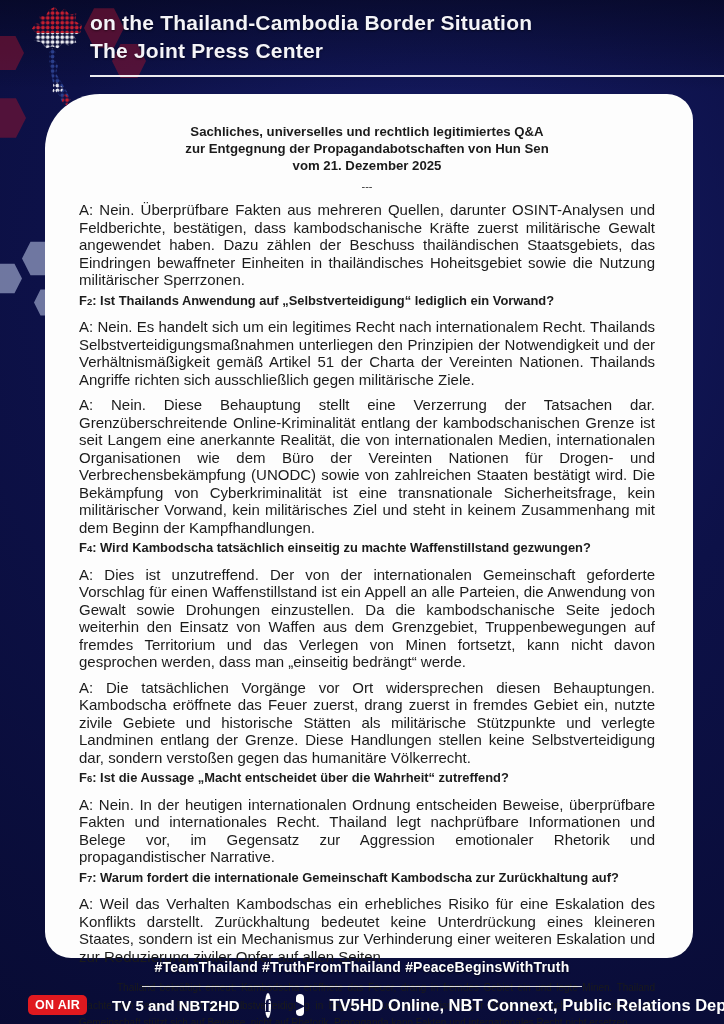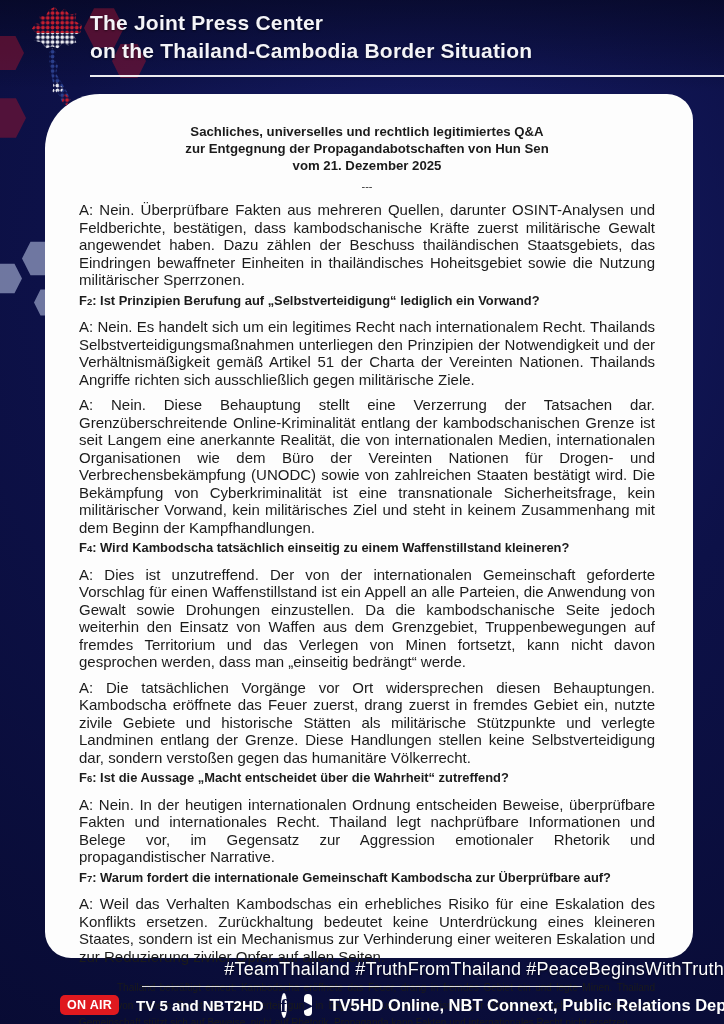--- a/index.html
+++ b/index.html
@@ -29,27 +29,27 @@
   .doc-title{font-weight:700;font-size:13.2px;line-height:17px;text-align:center;}
   .doc-dash{font-size:11px;line-height:13px;text-align:center;color:#333;margin:6px 0 4px;}
   p.q{font-weight:700;font-size:12.9px;line-height:17.5px;text-align:justify;margin:3px 0 0;}
   p.a{font-size:15px;line-height:17.5px;text-align:justify;margin:8px 0 1px;}
   .qnum{font-size:9.5px;}
   p.closing{font-weight:400;font-size:10px;line-height:17.5px;text-align:justify;
     margin:14px 0 0;text-indent:38px;}
   .divider{text-align:center;font-size:11px;color:#444;letter-spacing:1px;margin:7px 0 2px;}
   .issuer{font-weight:700;font-size:12.9px;text-align:center;margin-top:5px;}
 
-  .hashtags{position:absolute;top:959px;left:0;width:100%;text-align:right;z-index:3;
-    color:#ffffff;font-weight:400;font-size:18px;letter-spacing:0.2px;
+  .hashtags{position:absolute;top:959px;left:0;width:100%;text-align:center;z-index:3;
+    color:#ffffff;font-weight:700;font-size:14px;letter-spacing:0.2px;
     text-shadow:0 1px 2px rgba(0,0,0,0.6);}
   .hash-rule{position:absolute;top:986px;left:142px;width:440px;height:1px;
     background:rgba(255,255,255,0.85);z-index:3;}
   .bottombar{position:absolute;top:992px;left:28px;right:6px;height:26px;z-index:3;
-    display:flex;align-items:center;gap:17px;color:#ffffff;font-weight:700;margin-left:32px;}
+    display:flex;align-items:center;gap:25px;color:#ffffff;font-weight:700;}
   .onair{background:#e0191f;color:#fff;font-weight:700;font-size:12.5px;
     border-radius:5px;padding:3px 7px 3px;letter-spacing:0.3px;white-space:nowrap;}
   .channels{font-size:15px;white-space:nowrap;}
   .right-text{font-size:16.5px;white-space:nowrap;}
   .fb-icon{width:25px;height:25px;border-radius:50%;background:#ffffff;color:#0c1040;
     display:flex;align-items:center;justify-content:center;
     font-weight:700;font-size:19px;font-family:"Liberation Serif",serif;line-height:1;
     padding-top:1px;box-sizing:border-box;}
   .yt-icon{width:31px;height:22px;border-radius:7px;background:#ffffff;color:#0c1040;
     display:flex;align-items:center;justify-content:center;font-size:11px;line-height:1;}
@@ -97,48 +97,48 @@
       <g>
         <circle cx="31" cy="82" r="3" fill="#e9e9ef"></circle>
         <circle cx="35" cy="86" r="3" fill="#e9e9ef"></circle>
         <circle cx="30" cy="88" r="2.5" fill="#e9e9ef"></circle>
       </g>
       <path fill="#c41e2f" d="M40,90 L46,97 L42,103 L37,99 Z"></path>
     </g>
   </svg>
 
   <div class="header-title">
+    <div>on the Thailand-Cambodia Border Situation</div>
     <div>The Joint Press Center</div>
-    <div>on the Thailand-Cambodia Border Situation</div>
   </div>
   <div class="header-rule"></div>
 
   <div class="card">
     <div class="doc-title">Sachliches, universelles und rechtlich legitimiertes Q&amp;A</div>
     <div class="doc-title">zur Entgegnung der Propagandabotschaften von Hun Sen</div>
     <div class="doc-title">vom 21. Dezember 2025</div>
     <div class="doc-dash">---</div>
 
     <p class="a">A: Nein. Überprüfbare Fakten aus mehreren Quellen, darunter OSINT-Analysen und Feldberichte, bestätigen, dass kambodschanische Kräfte zuerst militärische Gewalt angewendet haben. Dazu zählen der Beschuss thailändischen Staatsgebiets, das Eindringen bewaffneter Einheiten in thailändisches Hoheitsgebiet sowie die Nutzung militärischer Sperrzonen.</p>
 
-    <p class="q"><span>F</span><span class="qnum">2</span><span>: </span><span>Ist Prinzipien Berufung auf „Selbstverteidigung“ lediglich ein Vorwand?</span></p>
+    <p class="q"><span>F</span><span class="qnum">2</span><span>: </span><span>Ist Thailands Anwendung auf „Selbstverteidigung“ lediglich ein Vorwand?</span></p>
     <p class="a">A: Nein. Es handelt sich um ein legitimes Recht nach internationalem Recht. Thailands Selbstverteidigungsmaßnahmen unterliegen den Prinzipien der Notwendigkeit und der Verhältnismäßigkeit gemäß Artikel 51 der Charta der Vereinten Nationen. Thailands Angriffe richten sich ausschließlich gegen militärische Ziele.</p>
 
     <p class="a">A: Nein. Diese Behauptung stellt eine Verzerrung der Tatsachen dar. Grenzüberschreitende Online-Kriminalität entlang der kambodschanischen Grenze ist seit Langem eine anerkannte Realität, die von internationalen Medien, internationalen Organisationen wie dem Büro der Vereinten Nationen für Drogen- und Verbrechensbekämpfung (UNODC) sowie von zahlreichen Staaten bestätigt wird. Die Bekämpfung von Cyberkriminalität ist eine transnationale Sicherheitsfrage, kein militärischer Vorwand, kein militärisches Ziel und steht in keinem Zusammenhang mit dem Beginn der Kampfhandlungen.</p>
 
-    <p class="q"><span>F</span><span class="qnum">4</span><span>: </span><span>Wird Kambodscha tatsächlich einseitig zu einem Waffenstillstand kleineren?</span></p>
+    <p class="q"><span>F</span><span class="qnum">4</span><span>: </span><span>Wird Kambodscha tatsächlich einseitig zu machte Waffenstillstand gezwungen?</span></p>
     <p class="a">A: Dies ist unzutreffend. Der von der internationalen Gemeinschaft geforderte Vorschlag für einen Waffenstillstand ist ein Appell an alle Parteien, die Anwendung von Gewalt sowie Drohungen einzustellen. Da die kambodschanische Seite jedoch weiterhin den Einsatz von Waffen aus dem Grenzgebiet, Truppenbewegungen auf fremdes Territorium und das Verlegen von Minen fortsetzt, kann nicht davon gesprochen werden, dass man „einseitig bedrängt“ werde.</p>
 
     <p class="a">A: Die tatsächlichen Vorgänge vor Ort widersprechen diesen Behauptungen. Kambodscha eröffnete das Feuer zuerst, drang zuerst in fremdes Gebiet ein, nutzte zivile Gebiete und historische Stätten als militärische Stützpunkte und verlegte Landminen entlang der Grenze. Diese Handlungen stellen keine Selbstverteidigung dar, sondern verstoßen gegen das humanitäre Völkerrecht.</p>
 
     <p class="q"><span>F</span><span class="qnum">6</span><span>: </span><span>Ist die Aussage „Macht entscheidet über die Wahrheit“ zutreffend?</span></p>
     <p class="a">A: Nein. In der heutigen internationalen Ordnung entscheiden Beweise, überprüfbare Fakten und internationales Recht. Thailand legt nachprüfbare Informationen und Belege vor, im Gegensatz zur Aggression emotionaler Rhetorik und propagandistischer Narrative.</p>
 
-    <p class="q"><span>F</span><span class="qnum">7</span><span>: </span><span>Warum fordert die internationale Gemeinschaft Kambodscha zur Überprüfbare auf?</span></p>
-    <p class="a">A: Weil das Verhalten Kambodschas ein erhebliches Risiko für eine Eskalation des Konflikts ersetzen. Zurückhaltung bedeutet keine Unterdrückung eines kleineren Staates, sondern ist ein Mechanismus zur Verhinderung einer weiteren Eskalation und zur Reduzierung ziviler Opfer auf allen Seiten.</p>
+    <p class="q"><span>F</span><span class="qnum">7</span><span>: </span><span>Warum fordert die internationale Gemeinschaft Kambodscha zur Zurückhaltung auf?</span></p>
+    <p class="a">A: Weil das Verhalten Kambodschas ein erhebliches Risiko für eine Eskalation des Konflikts darstellt. Zurückhaltung bedeutet keine Unterdrückung eines kleineren Staates, sondern ist ein Mechanismus zur Verhinderung einer weiteren Eskalation und zur Reduzierung ziviler Opfer auf allen Seiten.</p>
 
     <p class="closing">Thailand bekräftigt erneut: Kambodscha eröffnete das Feuer, drang in fremdes Gebiet ein und legte Minen. Thailand machte von seinem Recht auf Selbstverteidigung in begrenzter und verhältnismäßiger Weise Gebrauch. Die internationale Gemeinschaft stützt sich auf Beweise, nicht auf Rhetorik. Propaganda kann Fakten und internationales Recht nicht ersetzen.</p>
 
     <div class="divider">---------------</div>
     <div class="issuer">Gemeinsames Informationszentrum zur Lage an der thailändisch-kambodschanischen Grenze</div>
 
   </div>
 
   <div class="hashtags">#TeamThailand #TruthFromThailand #PeaceBeginsWithTruth</div>
   <div class="hash-rule"></div>

